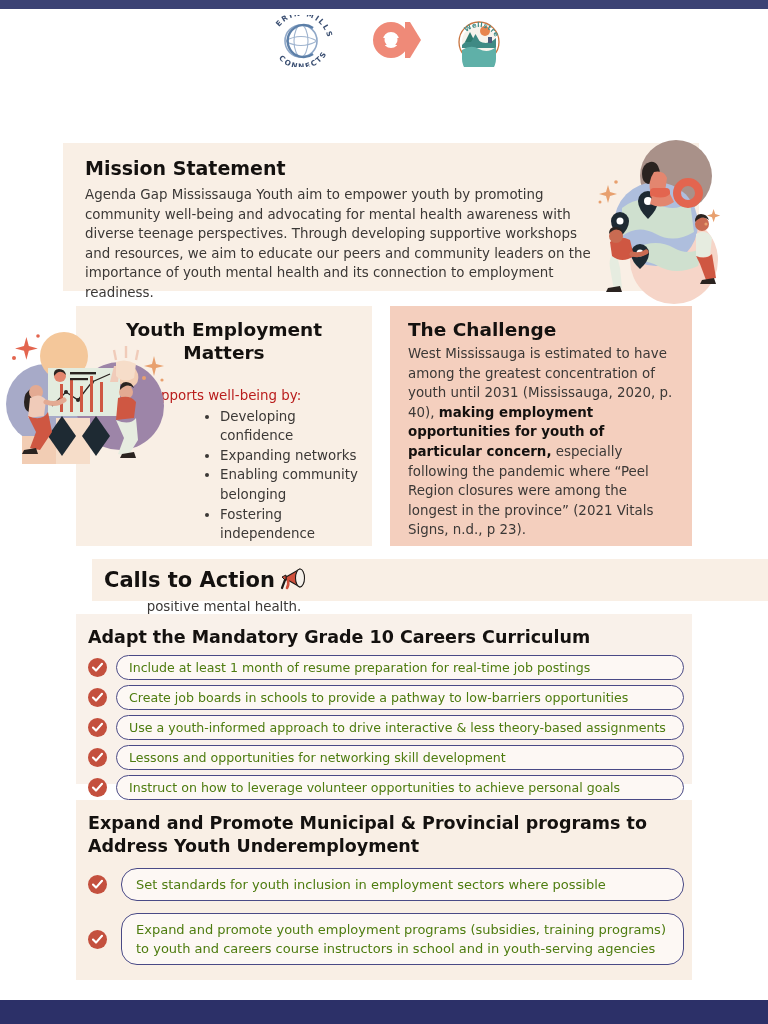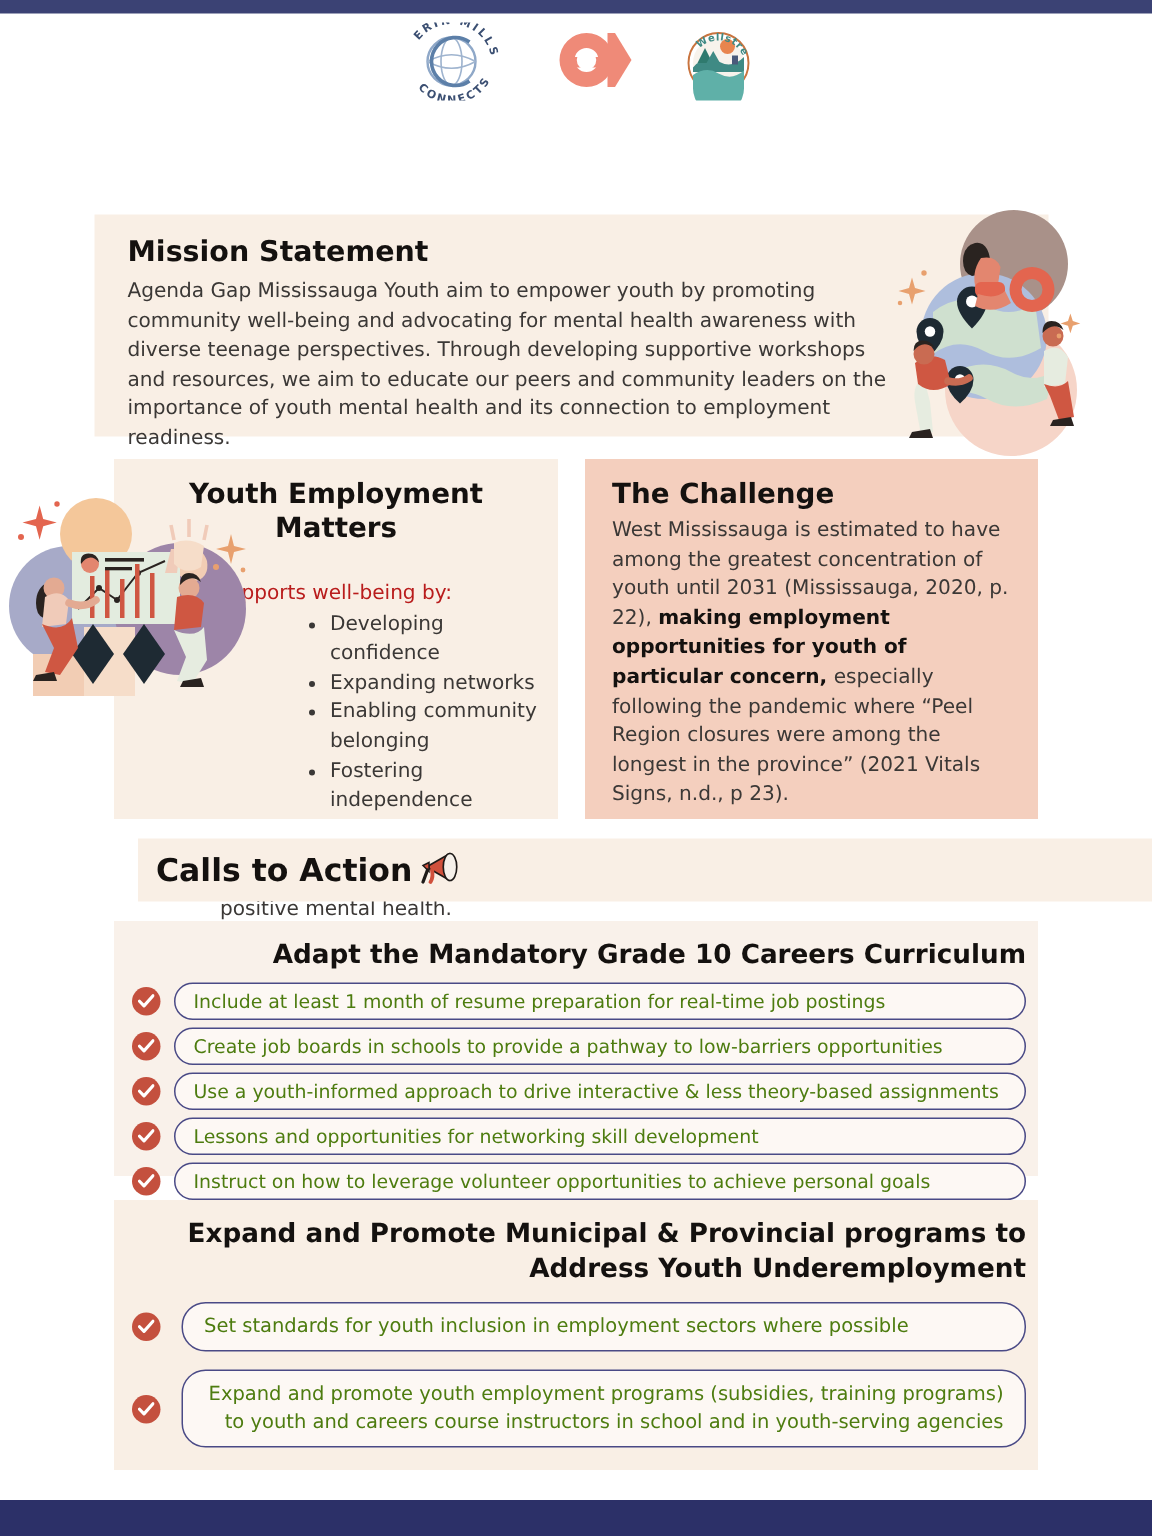--- a/index.html
+++ b/index.html
@@ -153,21 +153,21 @@
     left: 92px; top: 559px;
     width: 729px; height: 42px;
     padding: 0 0 0 12px;
     display: flex;
     align-items: center;
   }
   #cta-banner .card-h { font-size: 21px; }
   .megaphone { display: inline-block; margin-left: 4px; }
 
   
-  .action-sec { padding: 12px 8px 12px 12px; text-align: right; }
+  .action-sec { padding: 12px 8px 12px 12px; }
   .action-sec .sec-h {
     font-weight: bold;
     color: #14110f;
     font-size: 17.5px;
     line-height: 23px;
     margin-bottom: 6px;
   }
 
   #sec1 { left: 76px; top: 614px; width: 616px; height: 170px; }
   #sec2 { left: 76px; top: 800px; width: 616px; height: 180px; }
@@ -389,21 +389,21 @@
       <g fill="#e8a06e">
         <path d="M150 38 l2 -8 l2 8 l8 2 l-8 2 l-2 8 l-2 -8 l-8 -2 z"></path>
         <circle cx="142" cy="52" r="2"></circle>
         <circle cx="160" cy="54" r="1.6"></circle>
       </g>
     </svg>
   </div>
 
   <div class="card card-peach" id="challenge">
     <div class="card-h">The Challenge</div>
-    <div class="card-p"><span>West Mississauga is estimated to have among the greatest concentration of youth until 2031 (Mississauga, 2020, p. 22), </span><b>making employment opportunities for youth of particular concern,</b><span> especially following the pandemic where “Peel Region closures were among the longest in the province” (2021 Vitals Signs, n.d., p 23).</span></div>
+    <div class="card-p"><span>West Mississauga is estimated to have among the greatest concentration of youth until 2031 (Mississauga, 2020, p. 40), </span><b>making employment opportunities for youth of particular concern,</b><span> especially following the pandemic where “Peel Region closures were among the longest in the province” (2021 Vitals Signs, n.d., p 23).</span></div>
   </div>
 
   <div class="card card-cream" id="cta-banner">
     <div class="card-h">Calls to Action</div>
     <span class="megaphone">
       <svg width="30" height="26" viewBox="0 0 30 26">
         <path d="M7 12 l14 -8 v18 l-14 -8 z" fill="#d0503c" stroke="#1e1a18" stroke-width="1.1" stroke-linejoin="round"></path>
         <ellipse cx="21" cy="13" rx="4.5" ry="9" fill="#f5f0ea" stroke="#1e1a18" stroke-width="1.1"></ellipse>
         <path d="M7 10 l-4 2 l4 4 z" fill="#d0503c" stroke="#1e1a18" stroke-width="1"></path>
         <path d="M6 15 l-3 8" stroke="#1e1a18" stroke-width="2.2" stroke-linecap="round"></path>

